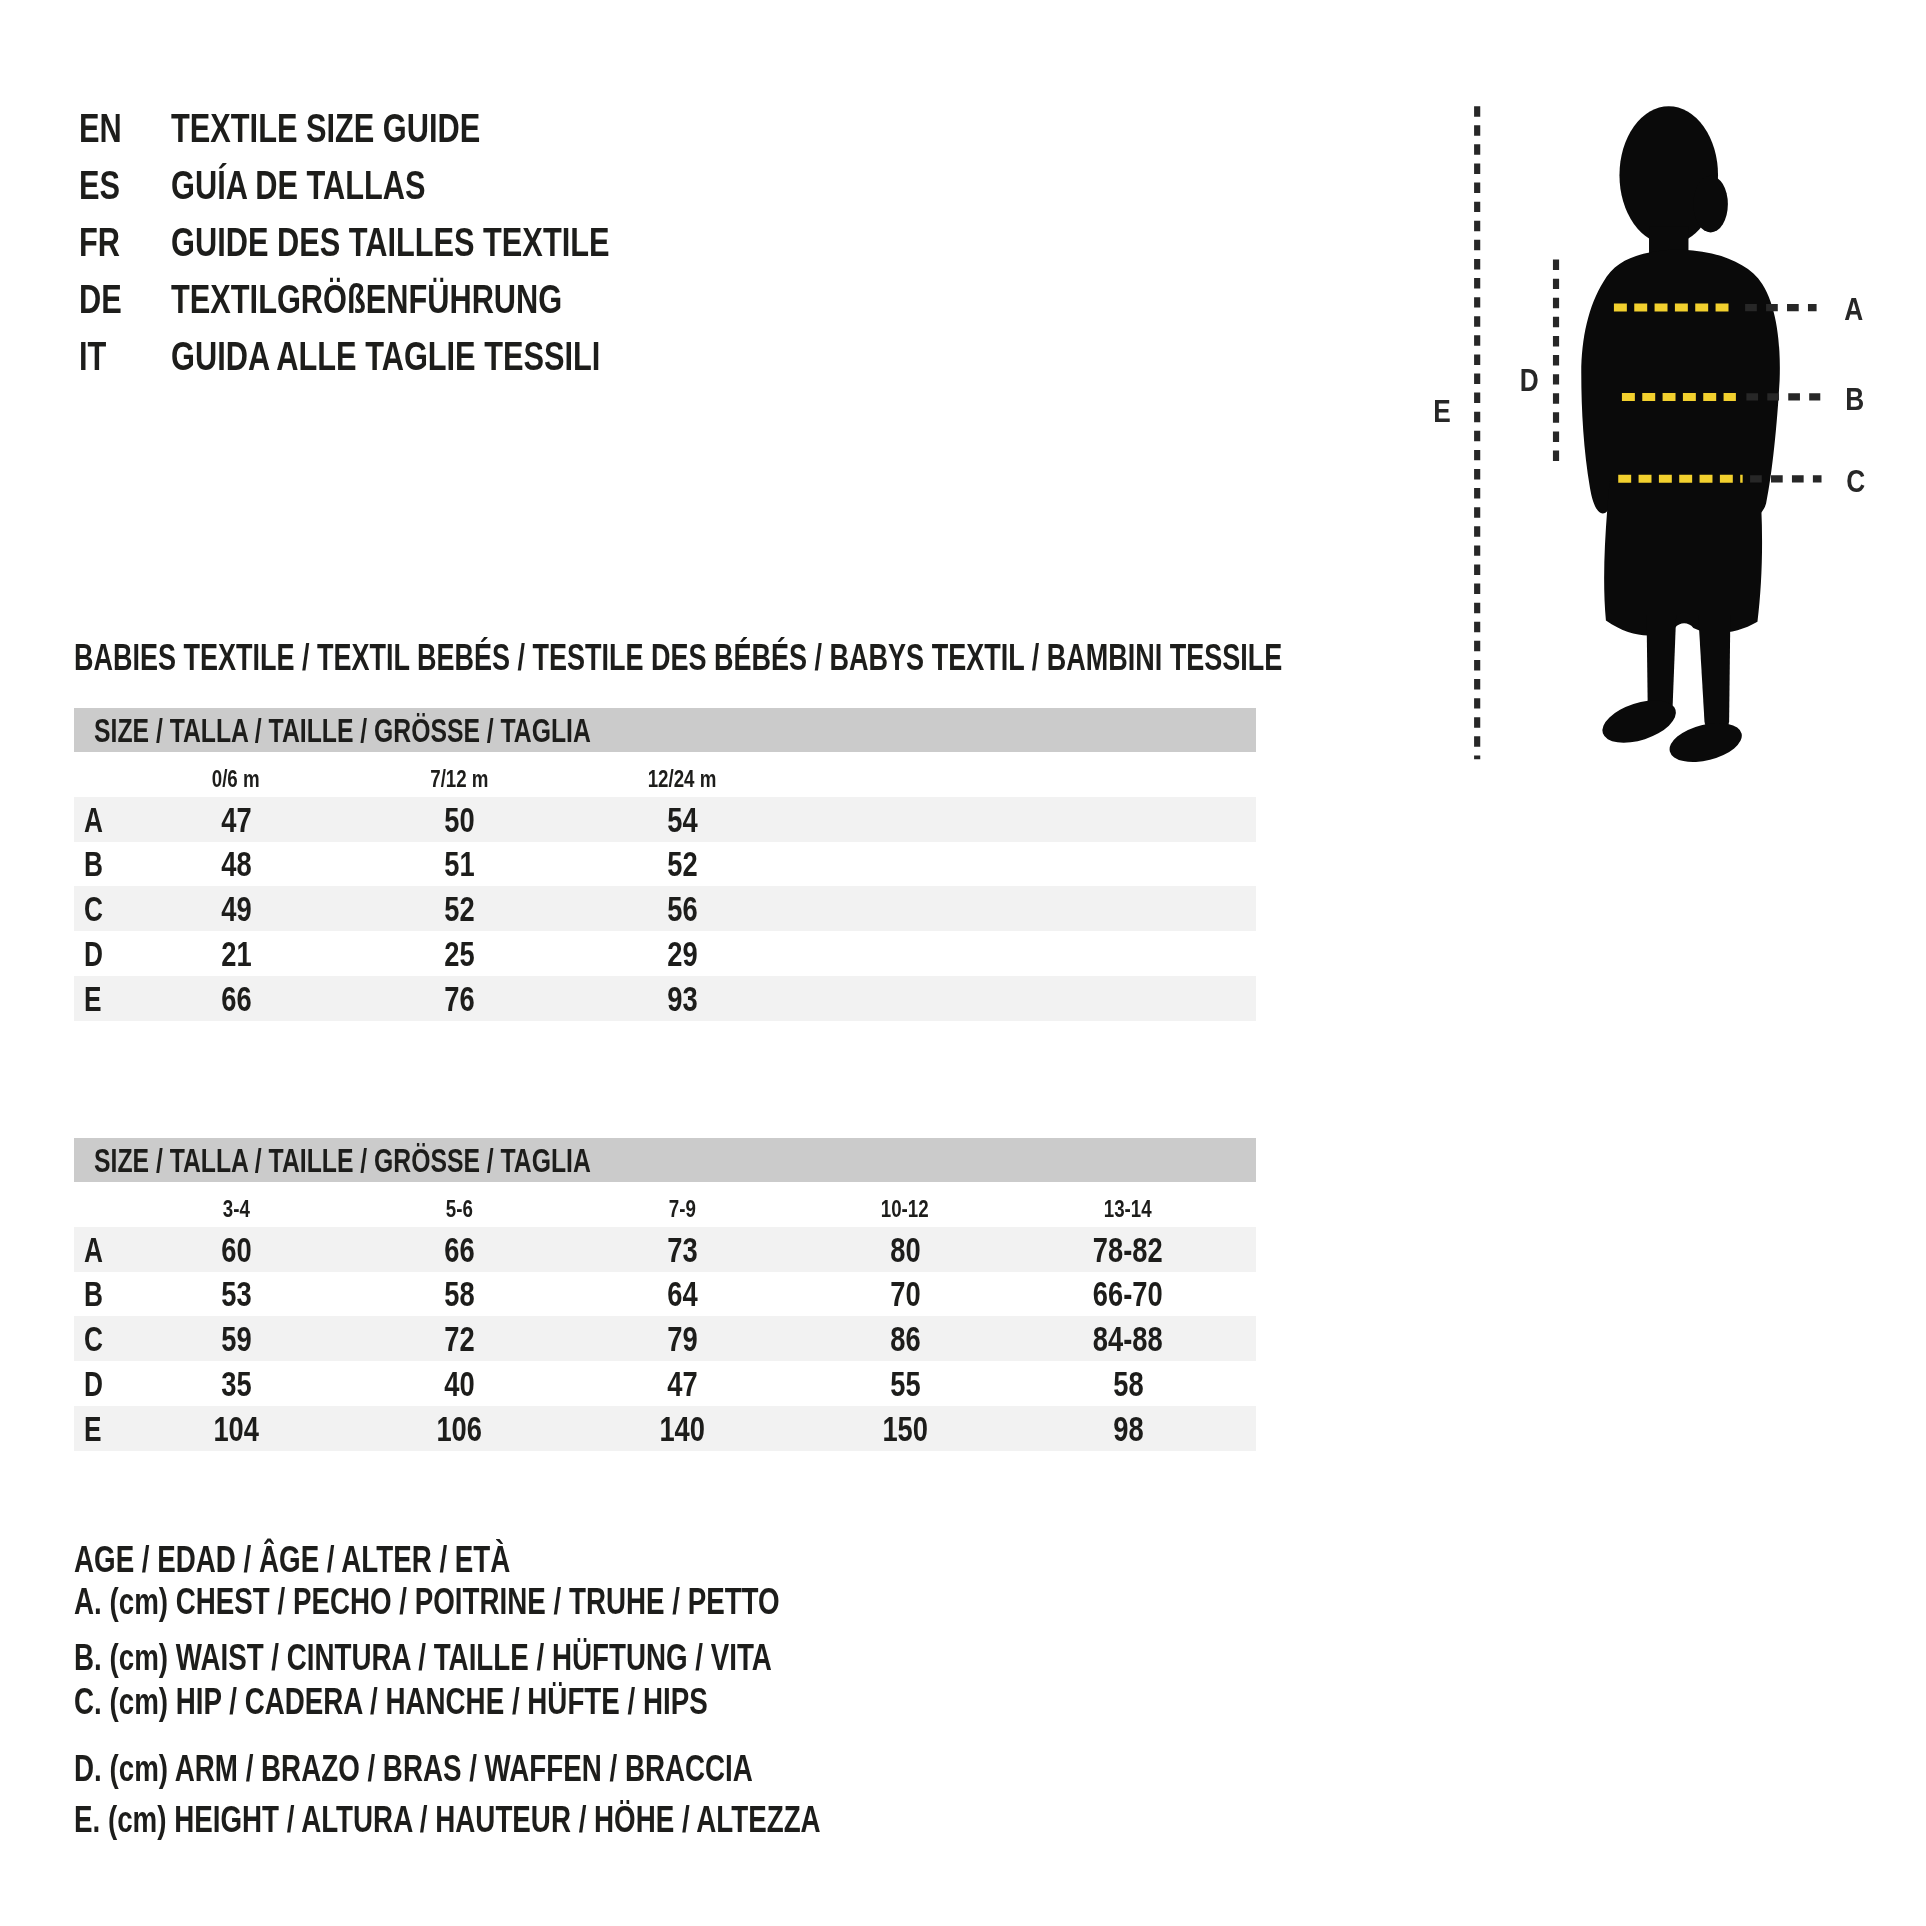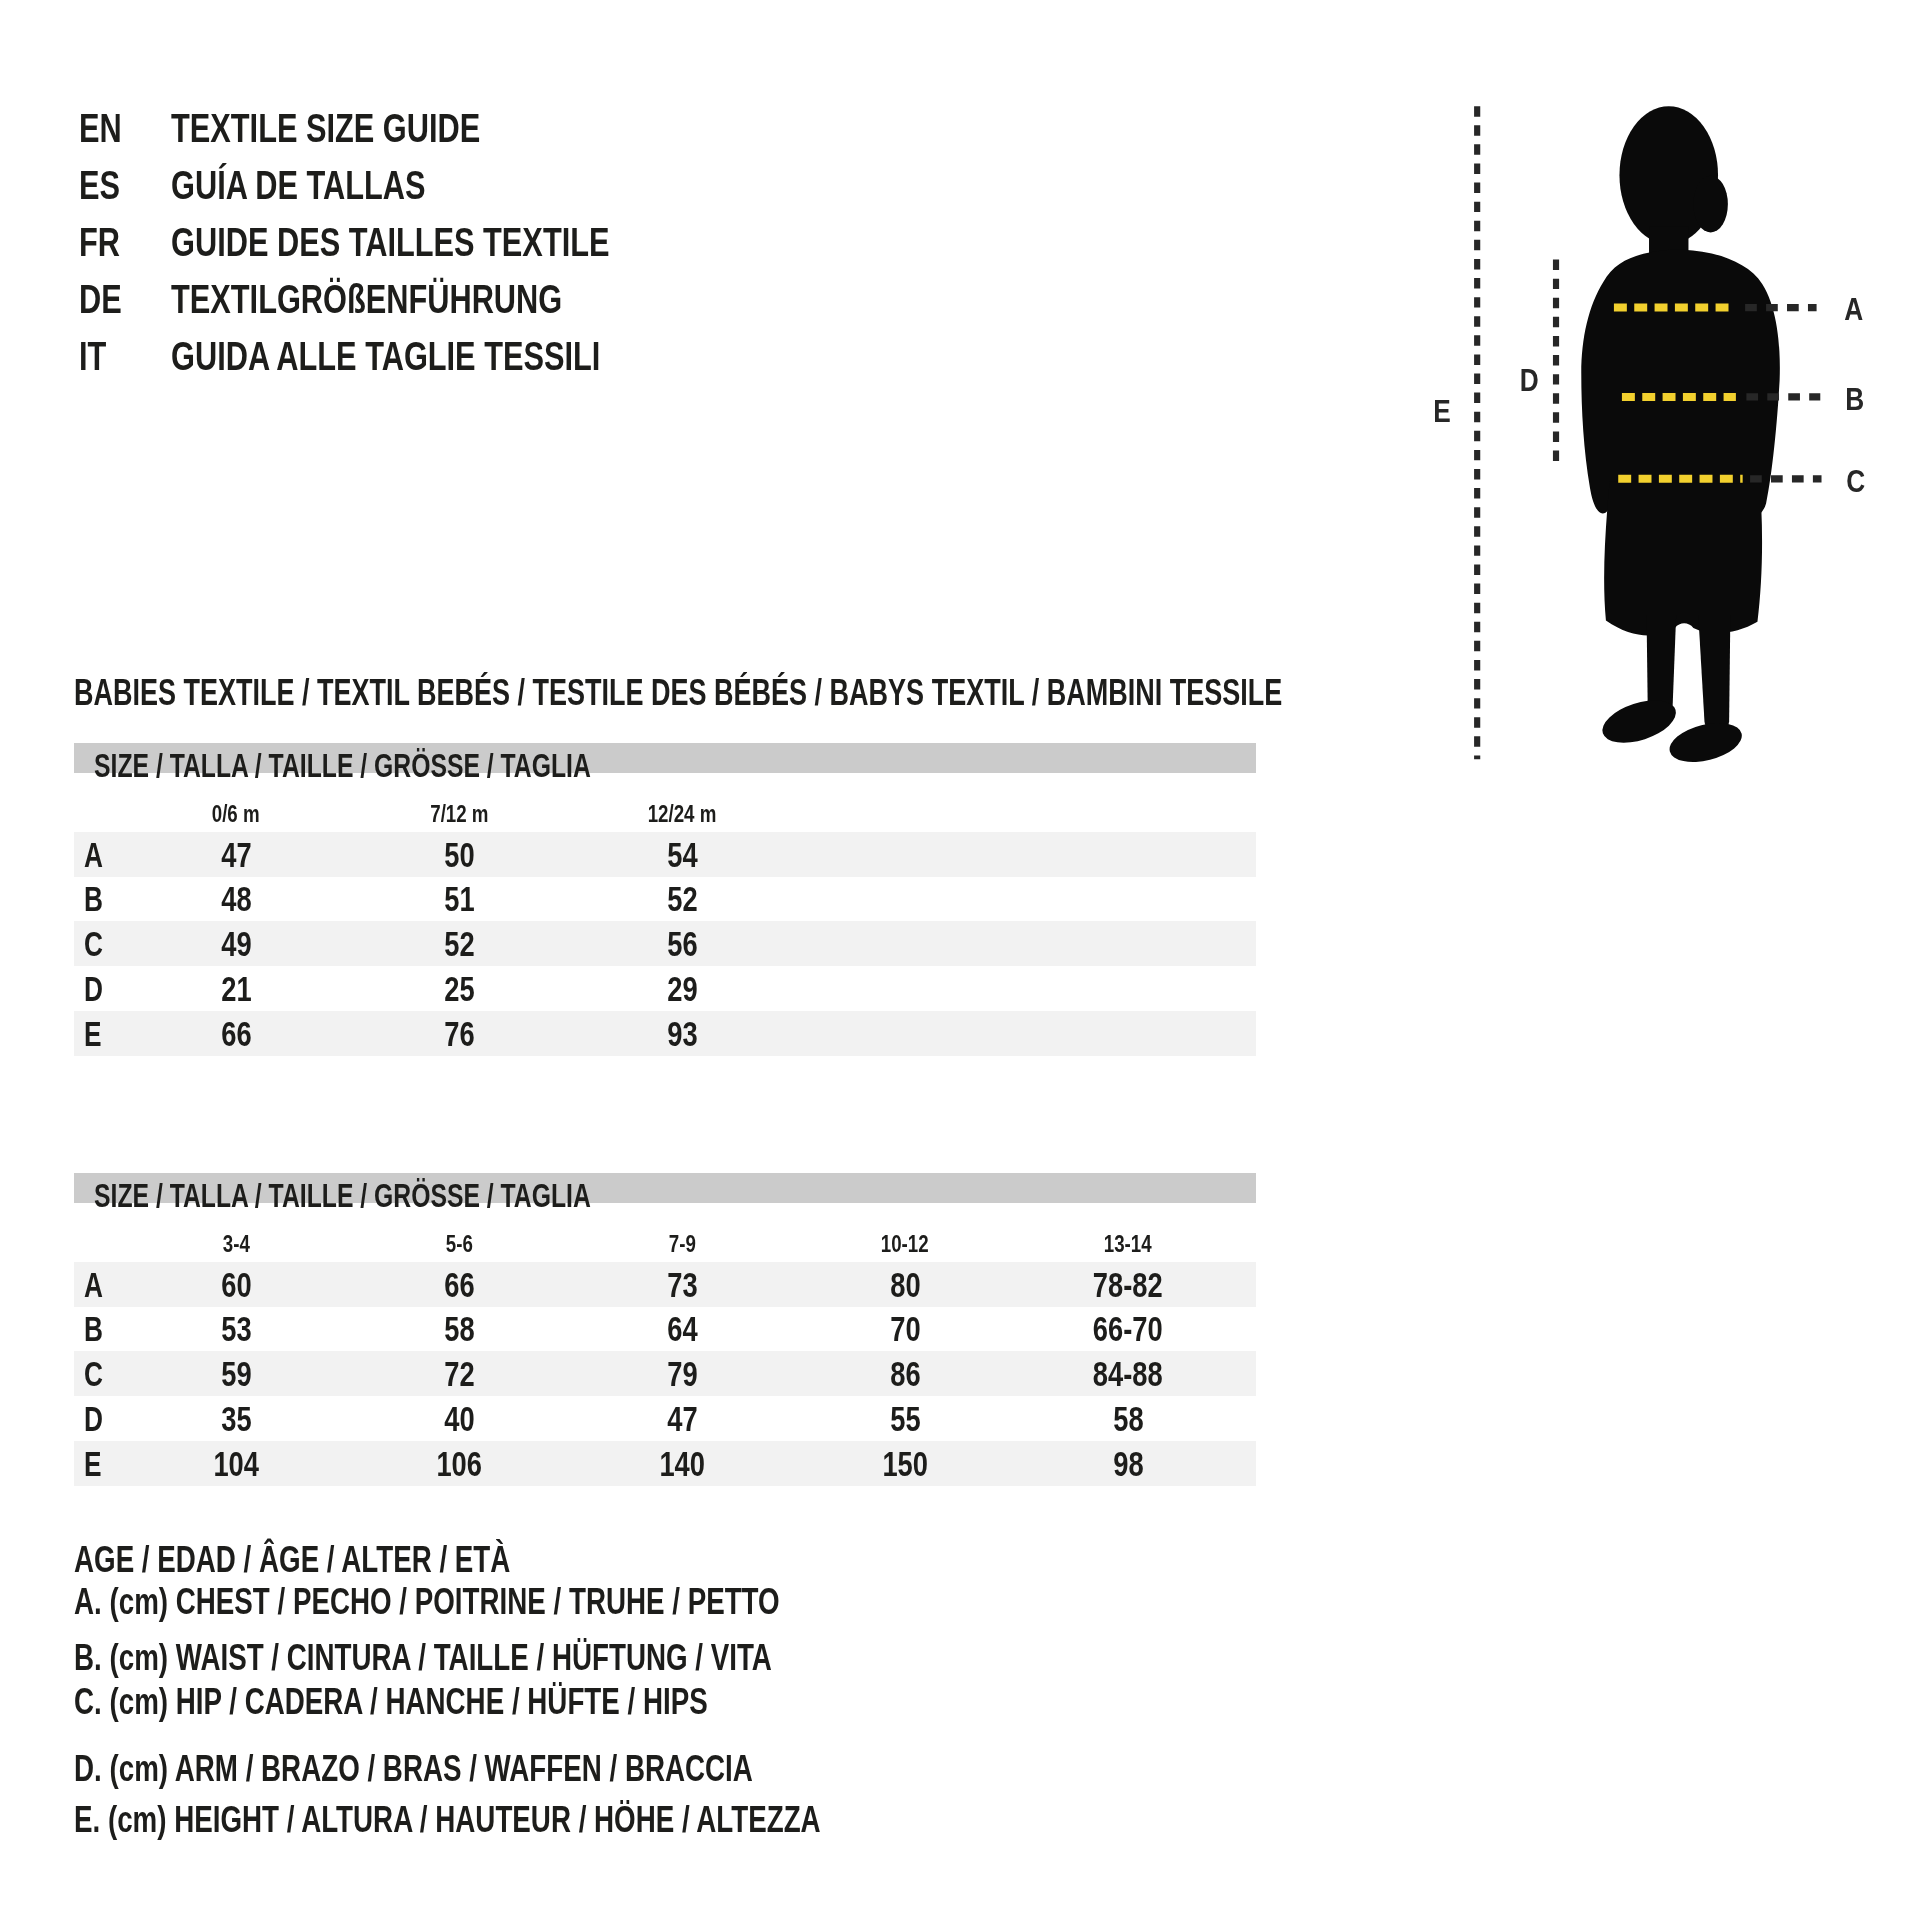--- a/index.html
+++ b/index.html
@@ -16,23 +16,23 @@
   .cond{display:inline-block;transform:scaleX(0.75);transform-origin:0 50%;white-space:nowrap;}
   .condC{display:inline-block;transform:scaleX(0.78);white-space:nowrap;}
 
   
   .languages{position:absolute;left:79px;top:100px;}
   .lang-row{position:absolute;left:0;height:57px;line-height:57px;font-size:41px;white-space:nowrap;}
   .lang-code{position:absolute;left:0;}
   .lang-title{position:absolute;left:92px;}
 
   
-  .section{position:absolute;left:74px;width:1182px;margin-top:35px;}
+  .section{position:absolute;left:74px;width:1182px;}
   .sec-title{position:absolute;left:0;top:0;font-size:36px;line-height:36px;white-space:nowrap;}
-  .hbar{position:absolute;left:0;width:1182px;height:30px;background:#CBCBCB;line-height:46px;font-size:33px;}
+  .hbar{position:absolute;left:0;width:1182px;height:44px;background:#CBCBCB;line-height:46px;font-size:33px;}
   .hbar span{position:absolute;left:10px;}
   .colrow{position:absolute;left:0;width:1182px;height:35px;line-height:35px;font-size:24px;}
   .trow{position:absolute;left:0;width:1182px;height:45px;line-height:45px;font-size:35px;}
   .stripe{background:#F2F2F2;}
   .rowlab{position:absolute;left:10px;}
   .cell{position:absolute;width:222px;text-align:center;}
   .c0{left:51px;} .c1{left:274px;} .c2{left:497px;} .c3{left:720px;} .c4{left:943px;}
 
   
   .legend{position:absolute;left:74px;top:1527px;}

